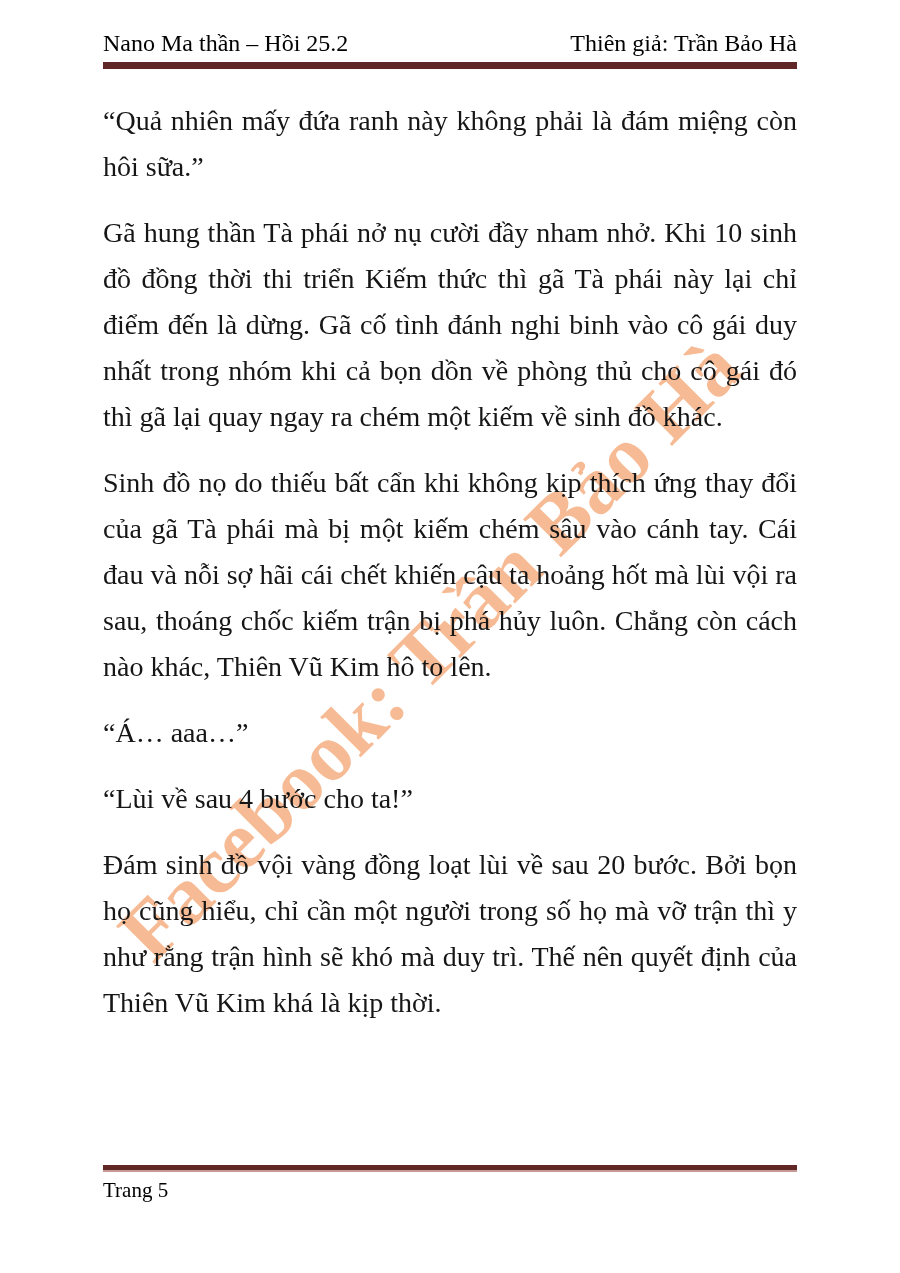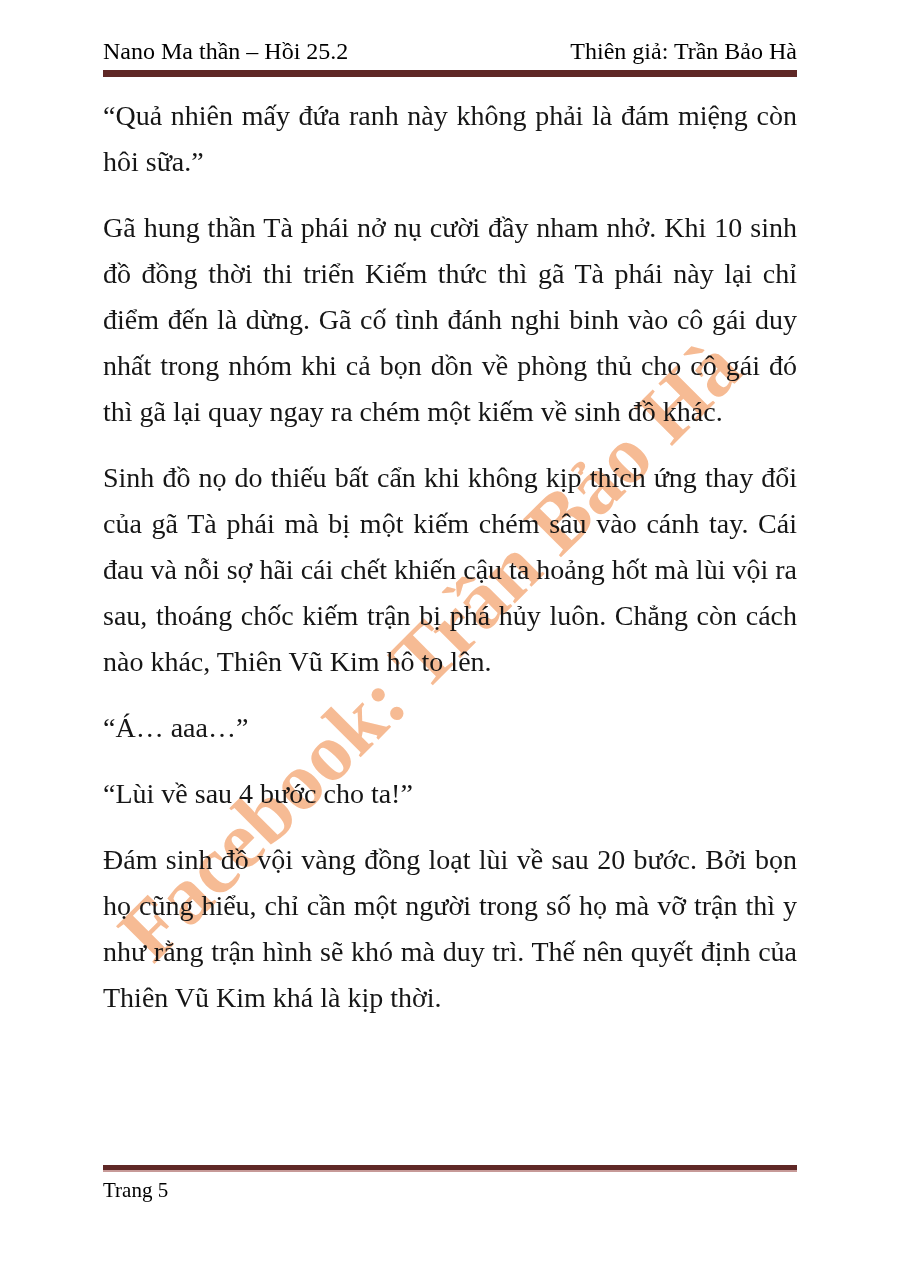--- a/index.html
+++ b/index.html
@@ -24,33 +24,33 @@
   }
   .content {
     position: relative;
     z-index: 1;
     padding: 0 103px;
   }
   .header {
     display: flex;
     justify-content: space-between;
     align-items: flex-end;
-    padding-top: 36px;
+    padding-top: 28px;
     font-size: 24px;
     line-height: 30px;
     color: #000;
   }
   .rule-header {
     margin-top: 4px;
     height: 2px;
     border-top: 4px solid var(--rule);
     border-bottom: 3px solid var(--rule);
   }
   .body-text {
-    padding-top: 16px;
+    padding-top: 29px;
   }
   .body-text .para {
     font-size: 28px;
     line-height: 46px;
     text-align: justify;
     text-justify: inter-word;
     margin-bottom: 20px;
     color: var(--ink);
   }
   .watermark-layer {

